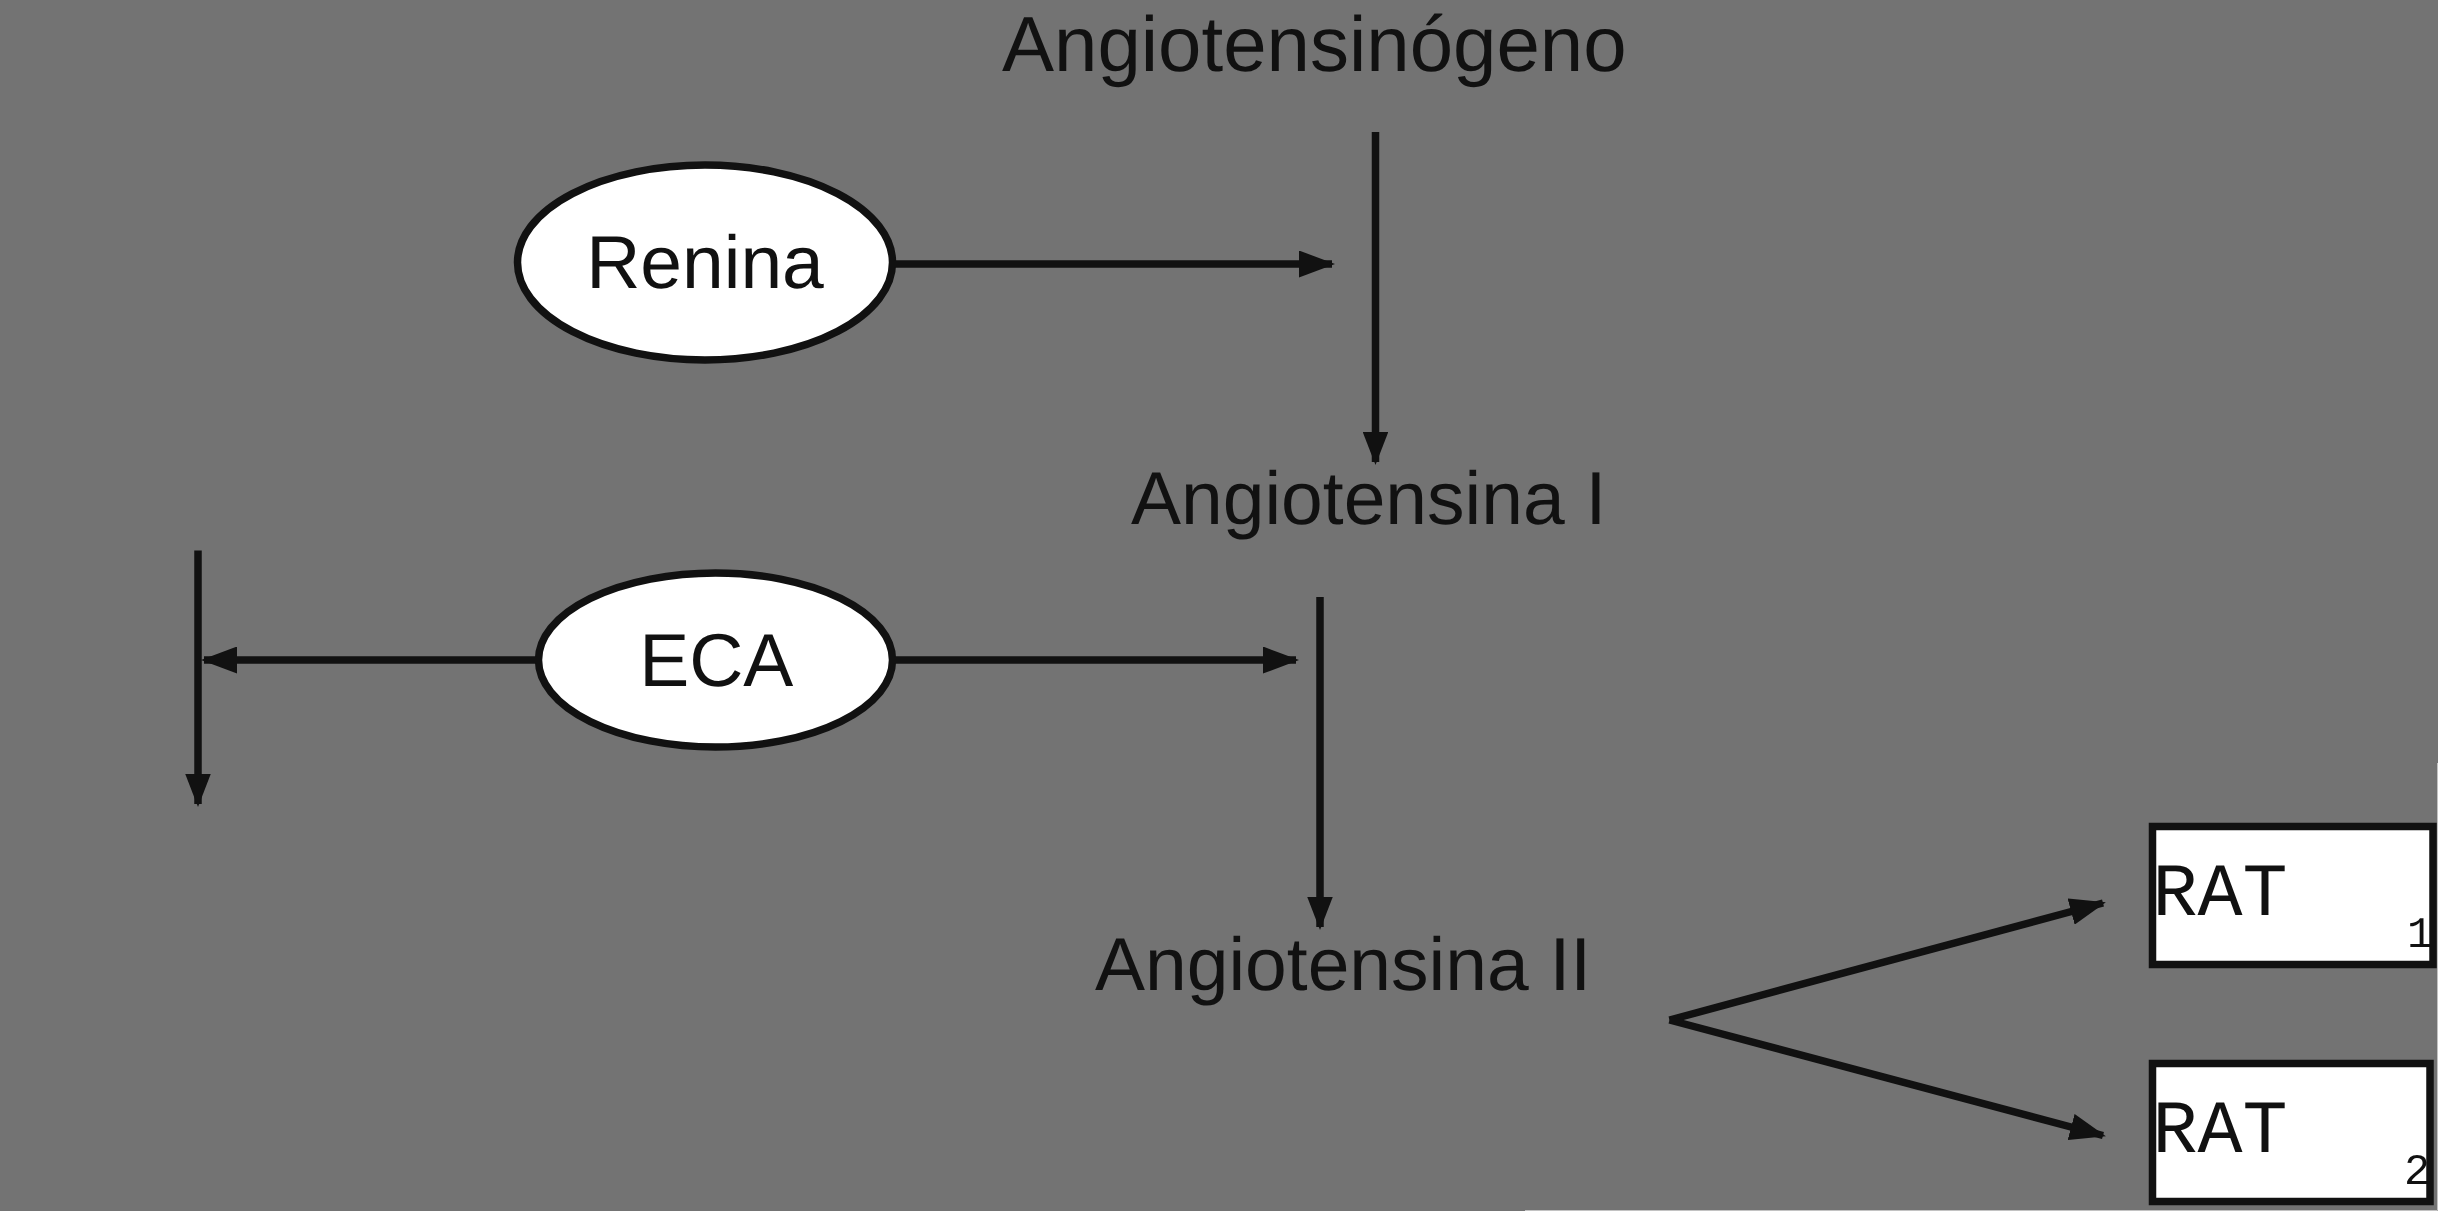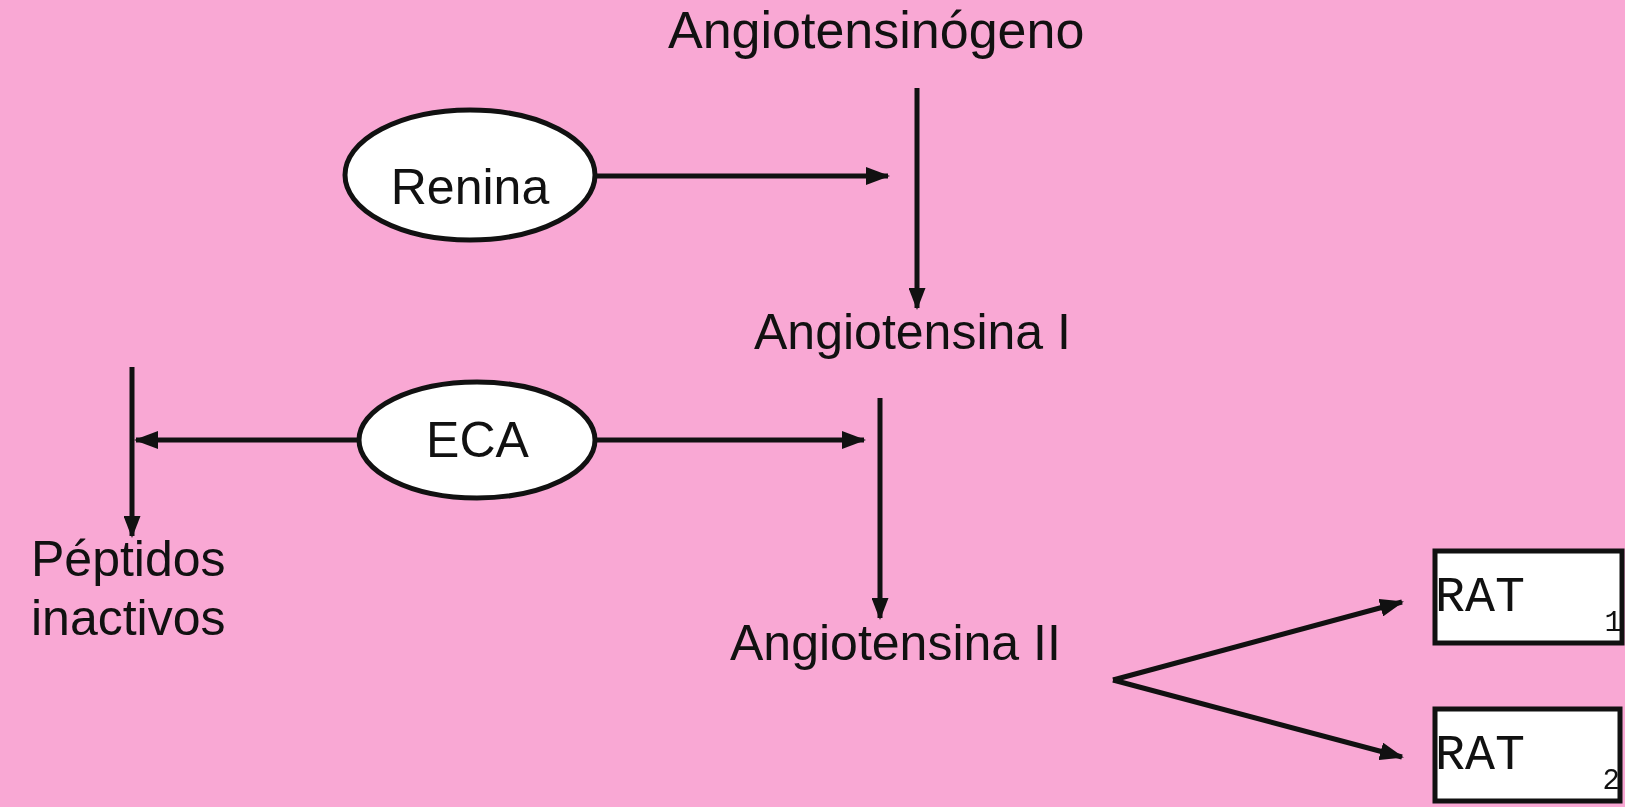--- a/index.html
+++ b/index.html
@@ -4,21 +4,21 @@
 <style>
   html, body {
     margin: 0;
     padding: 0;
     background: #ffffff;
   }
   #diagram-root {
     position: relative;
     width: 1625px;
     height: 807px;
-    background: #f9a8d4;
+    background: #737373;
     overflow: hidden;
     font-family: "Liberation Sans", sans-serif;
   }
   #diagram-svg {
     position: absolute;
     top: 0;
     left: 0;
     width: 1625px;
     height: 807px;
   }
@@ -97,29 +97,27 @@
 
     <line x1="1113" y1="680" x2="1402" y2="757" stroke="#111111" stroke-width="5" marker-end="url(#arrowhead-big)"></line>
 
     <rect x="1435" y="551" width="187" height="92" fill="#ffffff" stroke="#111111" stroke-width="5"></rect>
 
     <rect x="1435" y="709" width="185" height="92" fill="#ffffff" stroke="#111111" stroke-width="5"></rect>
   </svg>
 
   <div class="node-label" style="left:668px; top:4px; font-size:52px;">Angiotensinógeno</div>
 
-  <div class="ellipse-label" style="left:345px; top:143px; width:250px; height:64px; font-size:50px;margin-top:12px;">Renina</div>
+  <div class="ellipse-label" style="left:345px; top:143px; width:250px; height:64px; font-size:50px;">Renina</div>
 
   <div class="node-label" style="left:713px; top:307px; font-size:50px;margin-left:41px;">Angiotensina I</div>
 
 
   <div class="ellipse-label" style="left:360px; top:408px; width:235px; height:64px; font-size:50px;text-align:right;">ECA</div>
 
-  <div class="node-label multiline" style="left:31px; top:530px; font-size:50px;">Péptidos
-inactivos</div>
 
   <div class="node-label" style="left:730px; top:618px; font-size:50px;">Angiotensina II</div>
 
   <div class="box-label" style="left:1435px; top:551px; width:187px; height:92px; font-size:50px;">
     <span>RAT</span>
       <span class="sub">1</span>
   </div>
 
   <div class="box-label" style="left:1435px; top:709px; width:185px; height:92px; font-size:50px;">
     <span>RAT</span>

